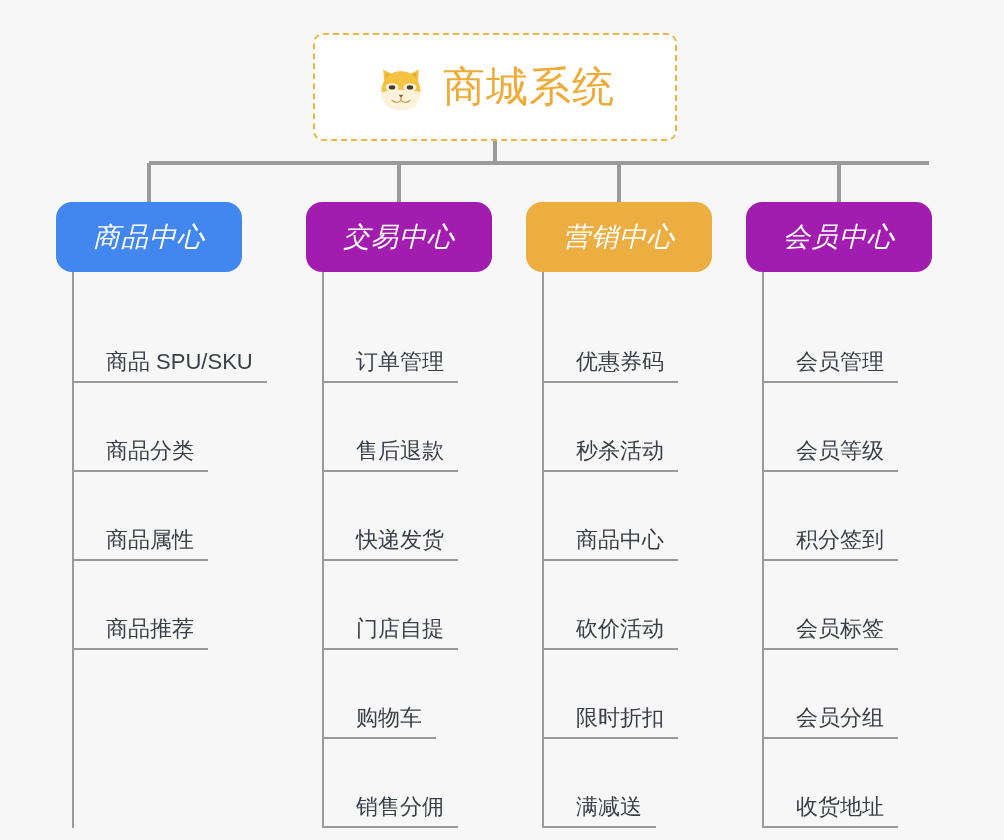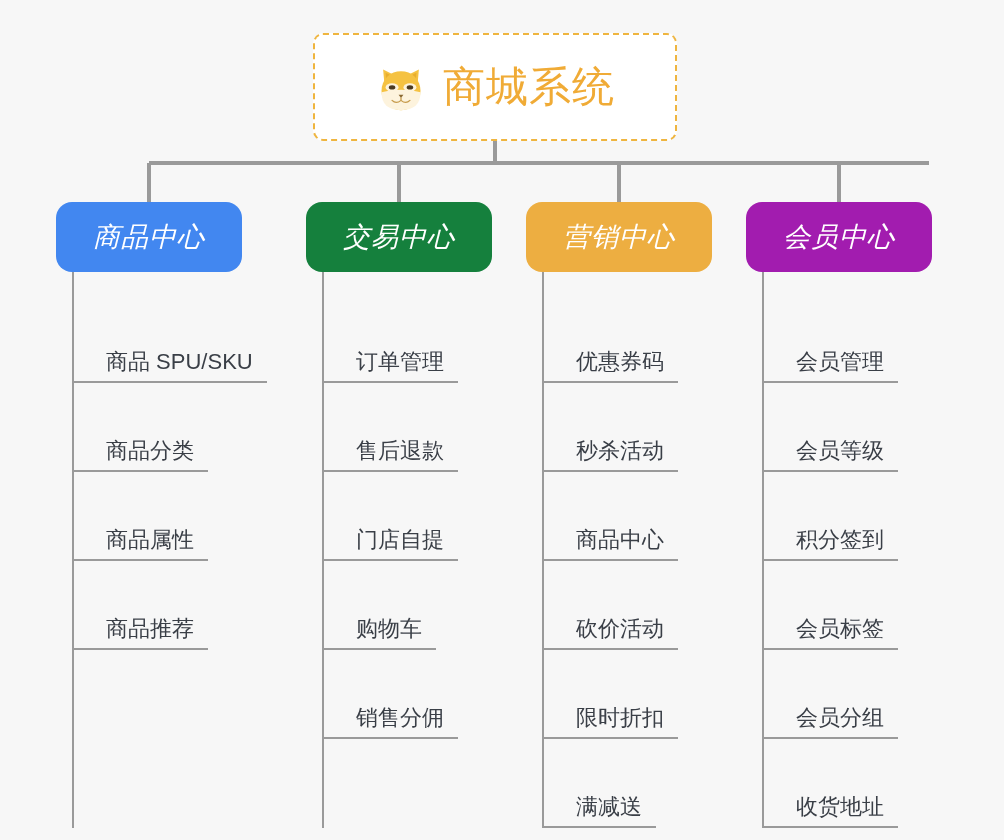--- a/index.html
+++ b/index.html
@@ -80,21 +80,21 @@
     display: flex;
     align-items: center;
     justify-content: center;
     color: #ffffff;
     font-size: 27px;
     letter-spacing: 1px;
     white-space: nowrap;
     font-style: italic;
   }
   .cat-0 { background: #4287f0; }
-  .cat-1 { background: #15803d; }
+  .cat-1 { background: #a21caf; }
   .cat-2 { background: #edae41; }
   .cat-3 { background: #a21caf; }
 
   
   .branch-list {
     position: relative;
     margin-top: 0;
     padding-left: 16px;
     padding-top: 22px;
   }
@@ -188,20 +188,23 @@
     <div class="cat-header cat-1">交易中心</div>
     <div class="branch-list">
       <div class="branch-trunk" style="height: 556px;"></div>
       <div class="branch-item">
           <span class="branch-label">订单管理</span>
         </div>
       <div class="branch-item">
           <span class="branch-label">售后退款</span>
         </div>
       <div class="branch-item">
+          <span class="branch-label">快递发货</span>
+        </div>
+      <div class="branch-item">
           <span class="branch-label">门店自提</span>
         </div>
       <div class="branch-item">
           <span class="branch-label">购物车</span>
         </div>
       <div class="branch-item">
           <span class="branch-label">销售分佣</span>
         </div>
     </div>
   </div>

